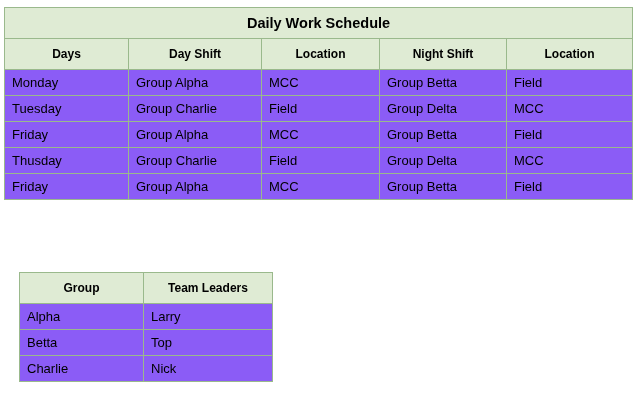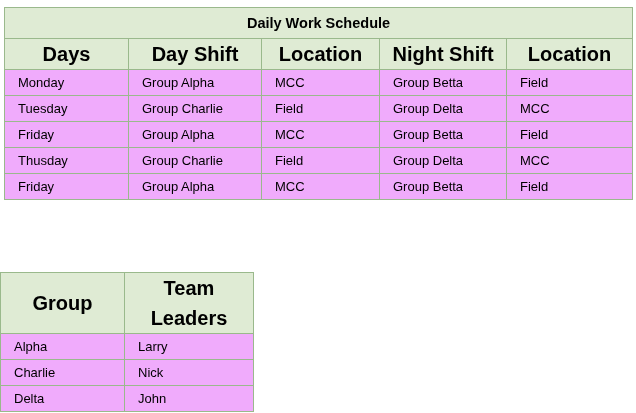--- a/index.html
+++ b/index.html
@@ -50,37 +50,37 @@
     text-align: center;
     font-weight: bold;
     font-size: 14.5px;
     height: 30px;
     line-height: 30px;
   }
   .head-cell {
     background: #dfebd4;
     text-align: center;
     font-weight: bold;
-    font-size: 20px;
+    font-size: 12px;
     height: 30px;
     line-height: 30px;
   }
   .body-cell {
-    background: #f0abfc;
+    background: #8b5cf6;
     text-align: left;
-    padding-left: 13px;
+    padding-left: 7px;
     height: 25px;
     line-height: 25px;
     font-size: 13px;
   }
 
   
   #groups-table {
     position: absolute;
-    left: 0;
+    left: 19px;
     top: 272px;
     width: 253px;
   }
   #groups-table col.c-group { width: 124px; }
   #groups-table col.c-leaders { width: 129px; }
 </style>
 </head>
 <body>
 
 <div class="sheet">
@@ -150,23 +150,23 @@
     <tbody>
       <tr>
         <td class="head-cell">Group</td>
         <td class="head-cell">Team Leaders</td>
       </tr>
       <tr>
         <td class="body-cell">Alpha</td>
         <td class="body-cell">Larry</td>
       </tr>
       <tr>
+        <td class="body-cell">Betta</td>
+        <td class="body-cell">Top</td>
+      </tr>
+      <tr>
         <td class="body-cell">Charlie</td>
         <td class="body-cell">Nick</td>
-      </tr>
-      <tr>
-        <td class="body-cell">Delta</td>
-        <td class="body-cell">John</td>
       </tr>
     </tbody>
   </table>
 
 </div>
 
 </body></html>

